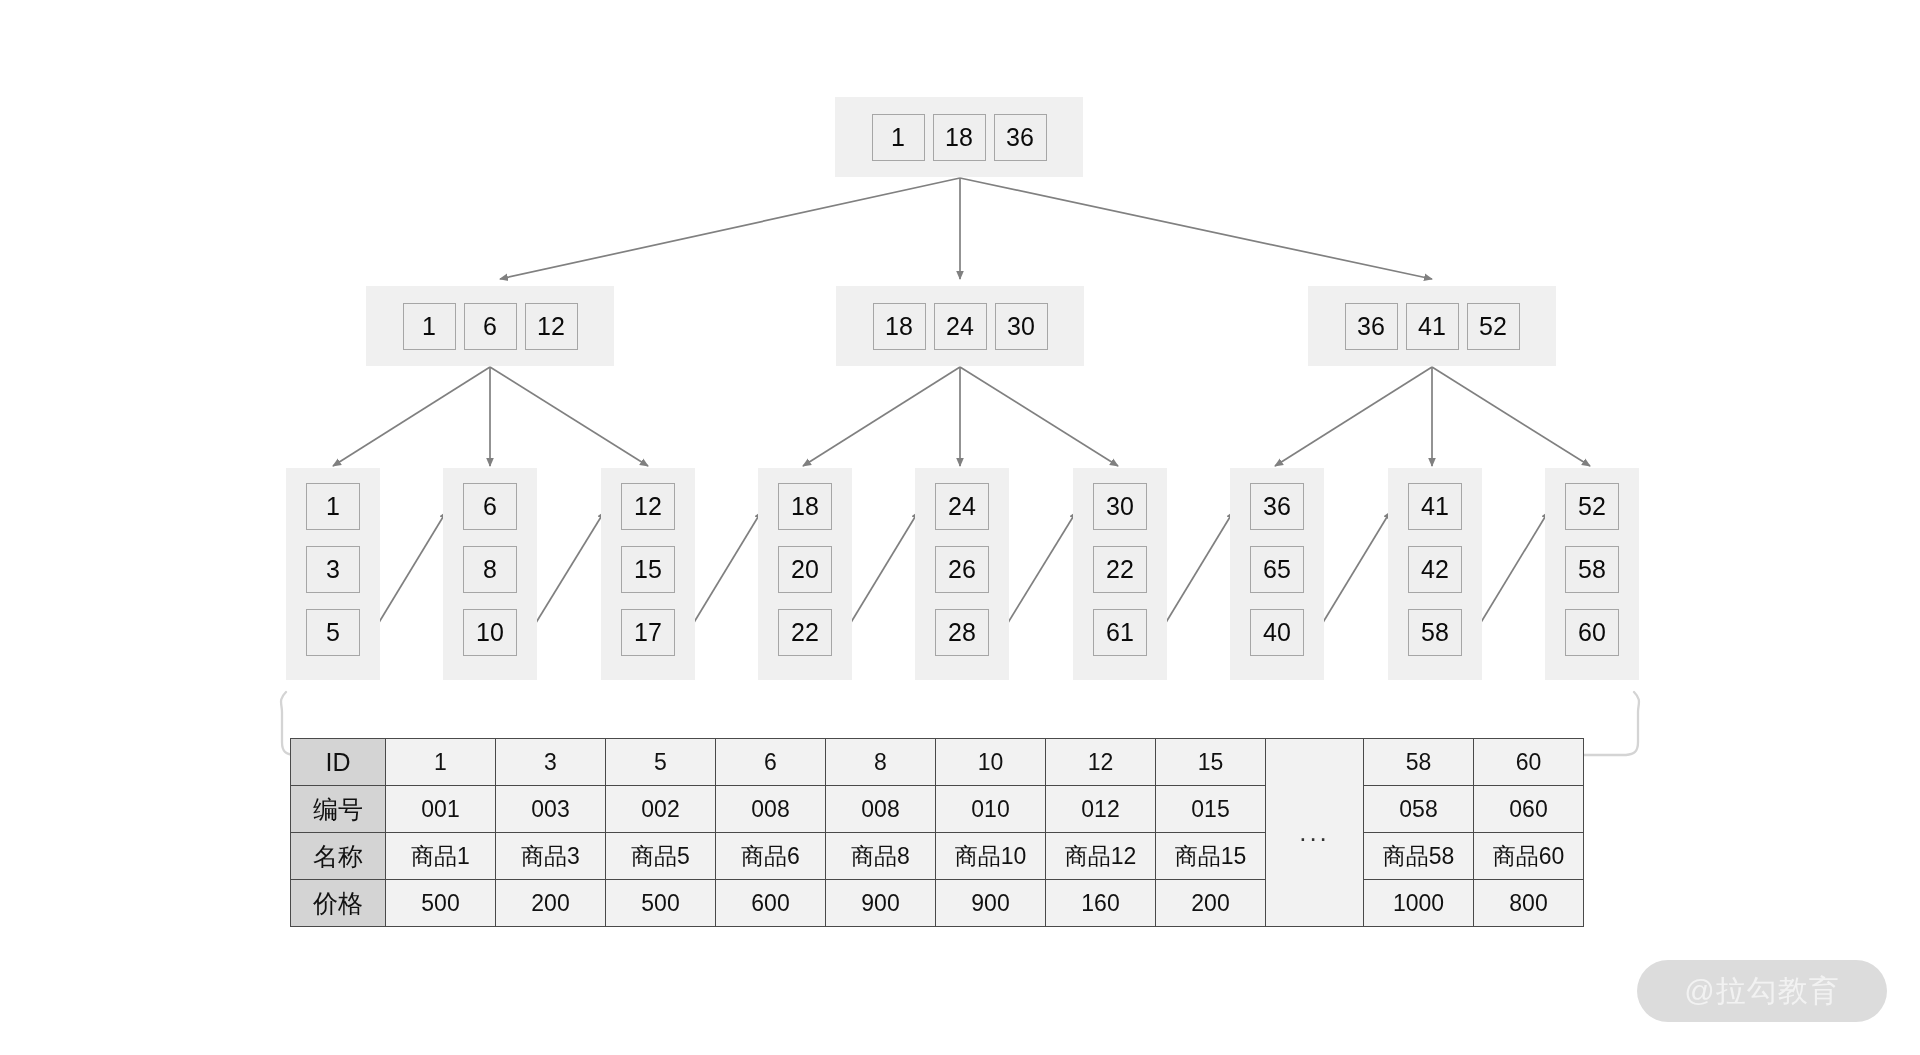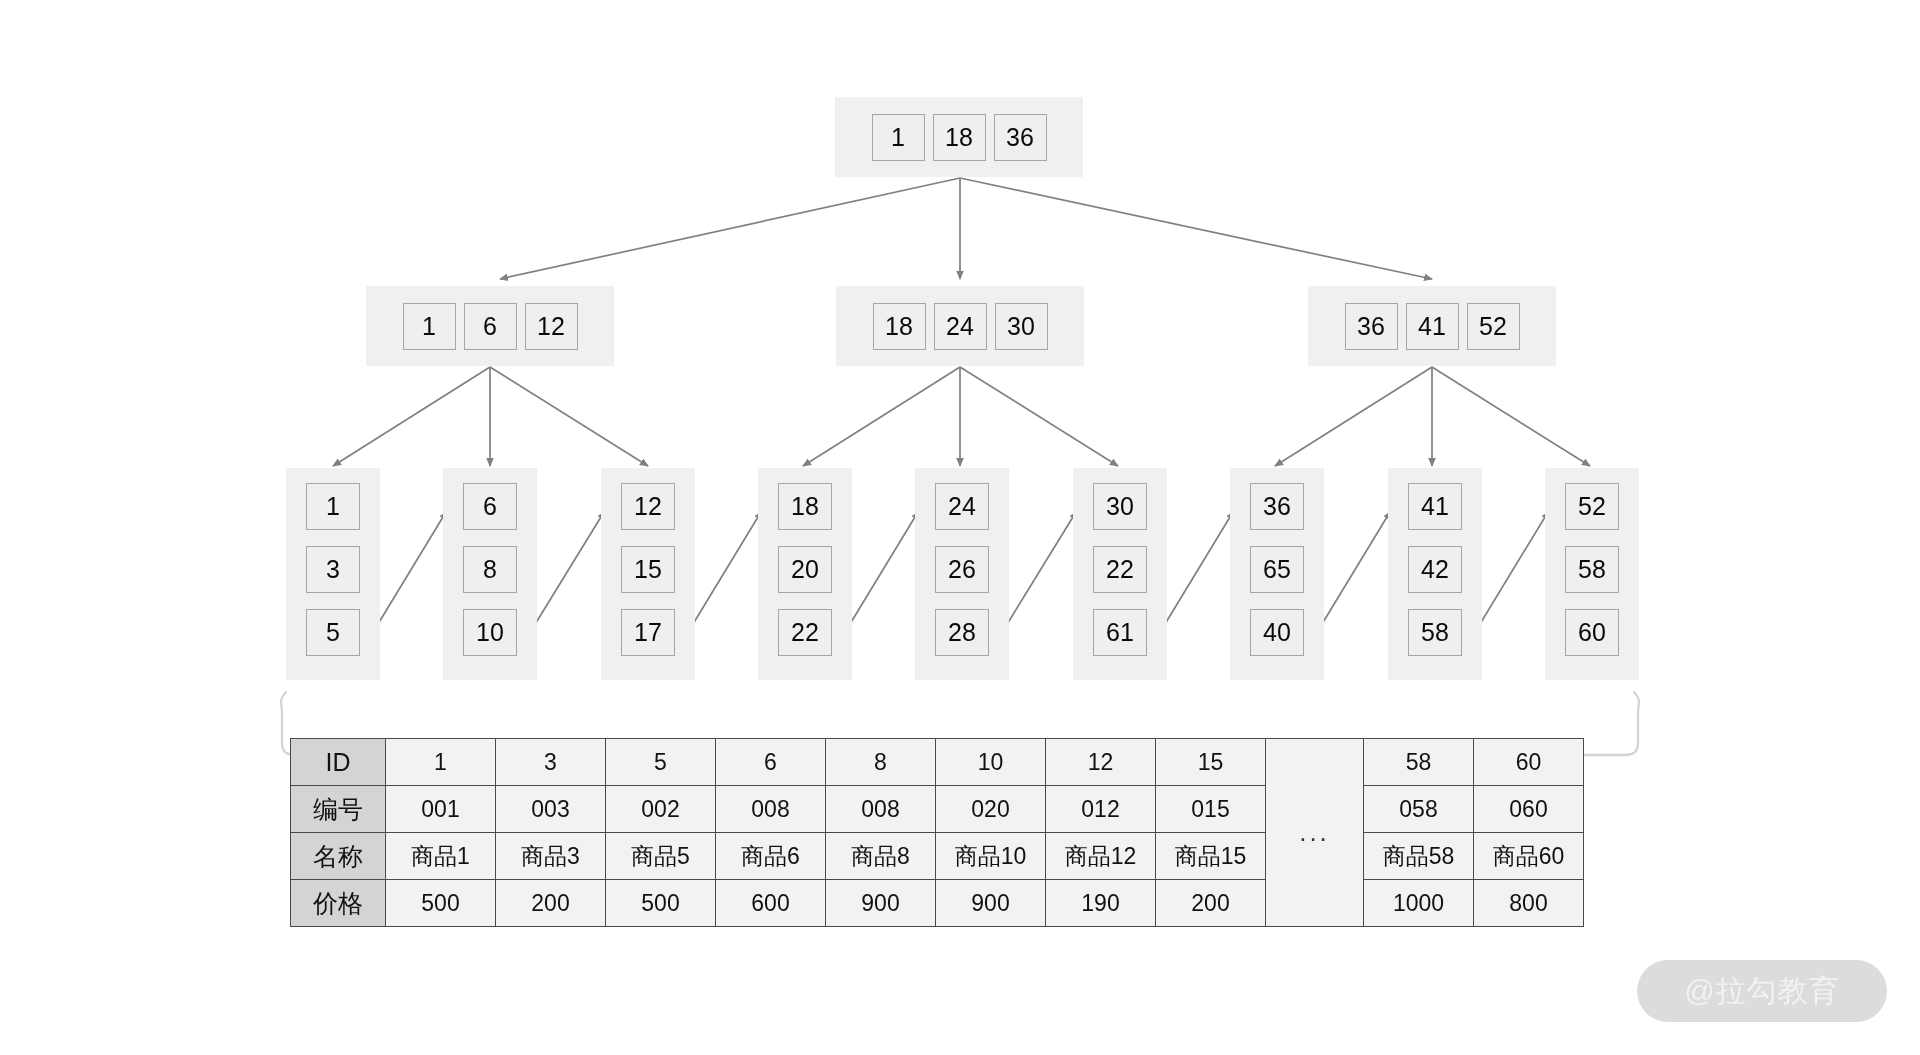--- a/index.html
+++ b/index.html
@@ -329,21 +329,21 @@
         <td class="data-cell">58</td>
         <td class="data-cell">60</td>
       </tr>
       <tr>
         <td class="row-header">编号</td>
         <td class="data-cell">001</td>
         <td class="data-cell">003</td>
         <td class="data-cell">002</td>
         <td class="data-cell">008</td>
         <td class="data-cell">008</td>
-        <td class="data-cell">020</td>
+        <td class="data-cell">010</td>
         <td class="data-cell">012</td>
         <td class="data-cell">015</td>
         <td class="data-cell">058</td>
         <td class="data-cell">060</td>
       </tr>
       <tr>
         <td class="row-header">名称</td>
         <td class="data-cell">商品1</td>
         <td class="data-cell">商品3</td>
         <td class="data-cell">商品5</td>
@@ -356,21 +356,21 @@
         <td class="data-cell">商品60</td>
       </tr>
       <tr>
         <td class="row-header">价格</td>
         <td class="data-cell">500</td>
         <td class="data-cell">200</td>
         <td class="data-cell">500</td>
         <td class="data-cell">600</td>
         <td class="data-cell">900</td>
         <td class="data-cell">900</td>
-        <td class="data-cell">190</td>
+        <td class="data-cell">160</td>
         <td class="data-cell">200</td>
         <td class="data-cell">1000</td>
         <td class="data-cell">800</td>
       </tr>
     </tbody>
   </table>
 
   <div id="watermark">
     <span>@拉勾教育</span>
   </div>

